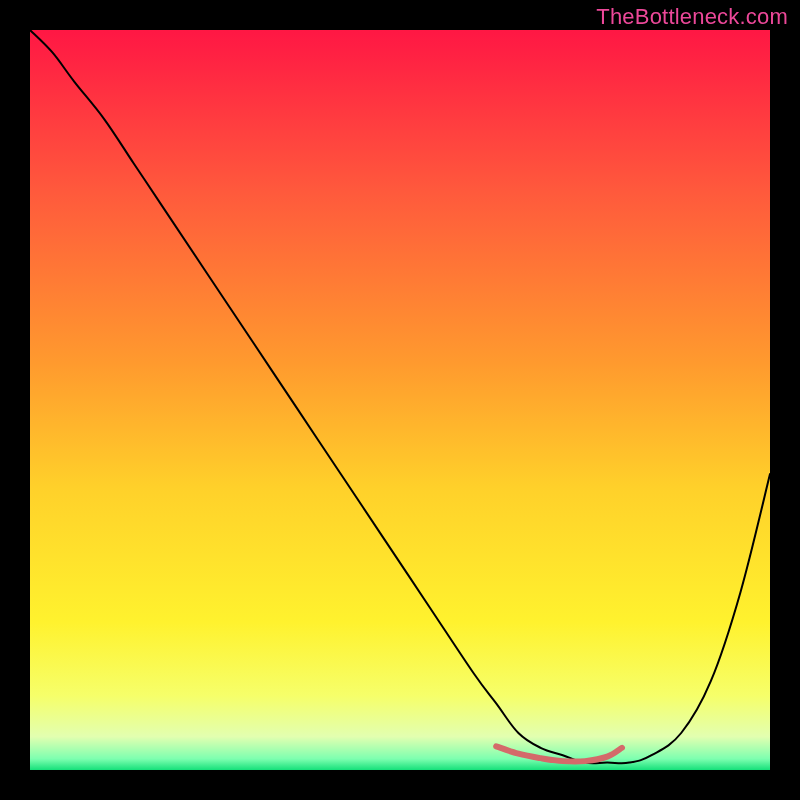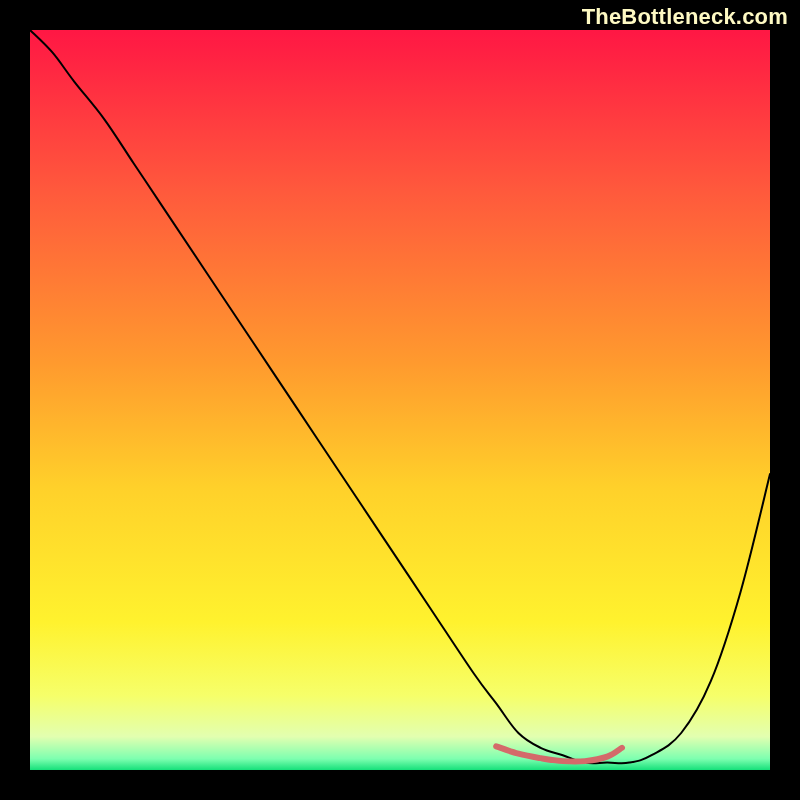--- a/index.html
+++ b/index.html
@@ -14,23 +14,23 @@
   .frame {
     position: relative;
     width: 800px;
     height: 800px;
     background: #000;
   }
   .watermark {
     position: absolute;
     top: 4px;
     right: 12px;
-    color: #fef9c3;
+    color: #ec4899;
     font-size: 22px;
-    font-weight: 700;
+    font-weight: 400;
     letter-spacing: 0.2px;
     z-index: 50;
   }
   svg.plot {
     position: absolute;
     left: 30px;
     top: 30px;
     width: 740px;
     height: 740px;
   }

